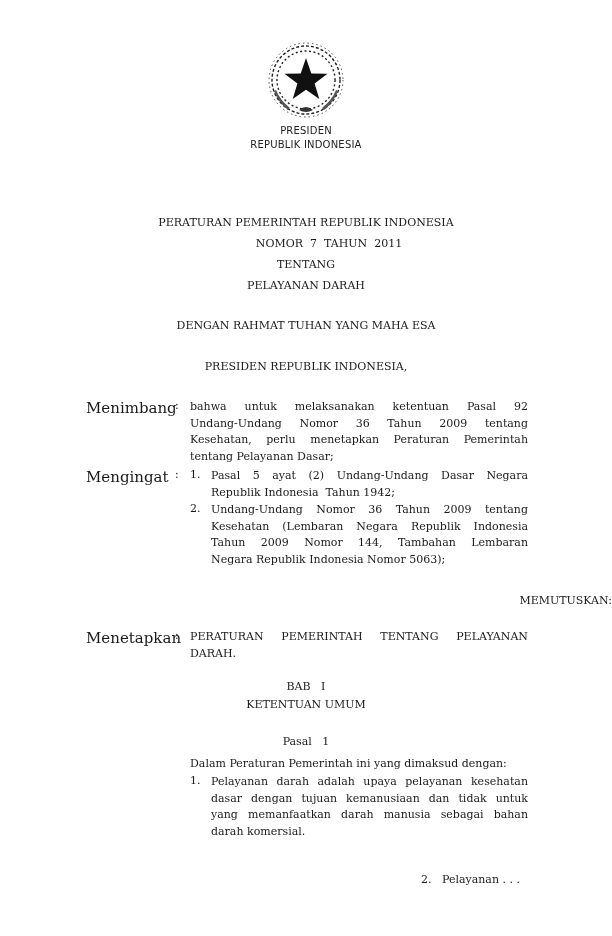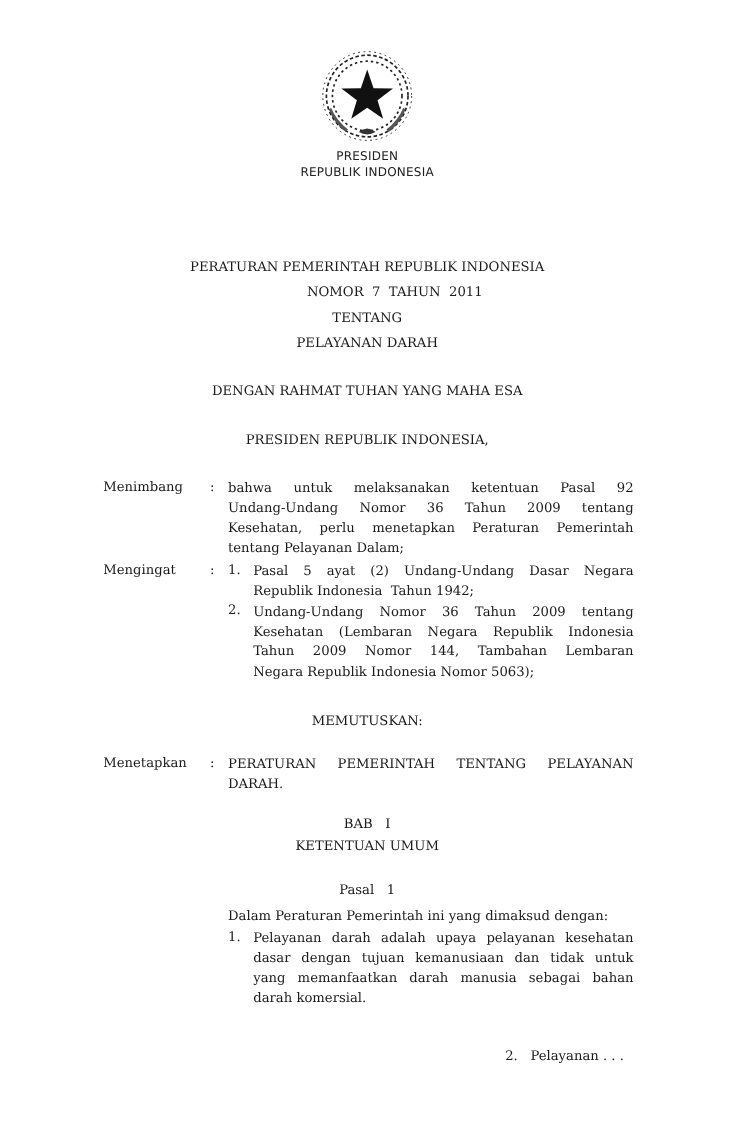--- a/index.html
+++ b/index.html
@@ -3,21 +3,21 @@
 <meta charset="utf-8">
 <style>
   html, body { margin: 0; padding: 0; background: #ffffff; }
   body { width: 612px; height: 936px; position: relative; overflow: hidden;
          font-family: "DejaVu Serif", serif; color: #1a1a1a; }
   .page { position: absolute; left: 0; top: 0; width: 612px; height: 707px; }
   .emblem { position: absolute; left: 266px; top: 40px; width: 80px; height: 80px; }
   .hdr-text { position: absolute; left: 0; width: 612px; text-align: center;
               font-family: "DejaVu Sans", sans-serif; font-size: 10px; letter-spacing: 0.2px; color:#222; }
   .center { position: absolute; left: 0; width: 612px; text-align: center; font-size: 11px; white-space: nowrap; }
-  .label { position: absolute; left: 86px; font-size: 11px; }
+  .label { position: absolute; left: 86px; font-size: 15px; }
   .colon { position: absolute; left: 175px; font-size: 11px; }
   .para { position: absolute; font-size: 11px; line-height: 16.5px; text-align: justify; }
   .num { position: absolute; font-size: 11px; }
   .jline { display: block; text-align: justify; text-align-last: justify; }
   .lline { display: block; text-align: left; }
 </style>
 </head>
 <body>
 
 <div class="page">
@@ -46,41 +46,41 @@
 
   <div class="center" style="top:319px;">DENGAN RAHMAT TUHAN YANG MAHA ESA</div>
   <div class="center" style="top:360px;">PRESIDEN REPUBLIK INDONESIA,</div>
 
   <div class="label" style="top:399px;">Menimbang</div>
   <div class="colon" style="top:399px;">:</div>
   <div class="para" style="left:190px; width:338px; top:399px;">
     <span class="jline">bahwa untuk melaksanakan ketentuan Pasal 92</span>
     <span class="jline">Undang-Undang Nomor 36 Tahun 2009 tentang</span>
     <span class="jline">Kesehatan, perlu menetapkan Peraturan Pemerintah</span>
-    <span class="lline">tentang Pelayanan Dalam;</span>
+    <span class="lline">tentang Pelayanan Dasar;</span>
   </div>
 
   <div class="label" style="top:468px;">Mengingat</div>
   <div class="colon" style="top:468px;">:</div>
 
   <div class="num" style="left:190px; top:468px;">1.</div>
   <div class="para" style="left:211px; width:317px; top:468px;">
     <span class="jline">Pasal 5 ayat (2) Undang-Undang Dasar Negara</span>
     <span class="lline" style="white-space:pre;">Republik Indonesia  Tahun 1942;</span>
   </div>
 
   <div class="num" style="left:190px; top:502px;">2.</div>
   <div class="para" style="left:211px; width:317px; top:502px;">
     <span class="jline">Undang-Undang Nomor 36 Tahun 2009 tentang</span>
     <span class="jline">Kesehatan (Lembaran Negara Republik Indonesia</span>
     <span class="jline">Tahun 2009 Nomor 144, Tambahan Lembaran</span>
     <span class="lline">Negara Republik Indonesia Nomor 5063);</span>
   </div>
 
-  <div class="center" style="top:594px;">MEMUTUSKAN:</div>
+  <div class="center" style="top:594px;text-align:right;">MEMUTUSKAN:</div>
 
   <div class="label" style="top:629px;">Menetapkan</div>
   <div class="colon" style="top:629px;">:</div>
   <div class="para" style="left:190px; width:338px; top:629px;">
     <span class="jline">PERATURAN PEMERINTAH TENTANG PELAYANAN</span>
     <span class="lline">DARAH.</span>
   </div>
 
   <div class="center" style="top:680px; white-space:pre;">BAB   I</div>
   <div class="center" style="top:698px;">KETENTUAN UMUM</div>

